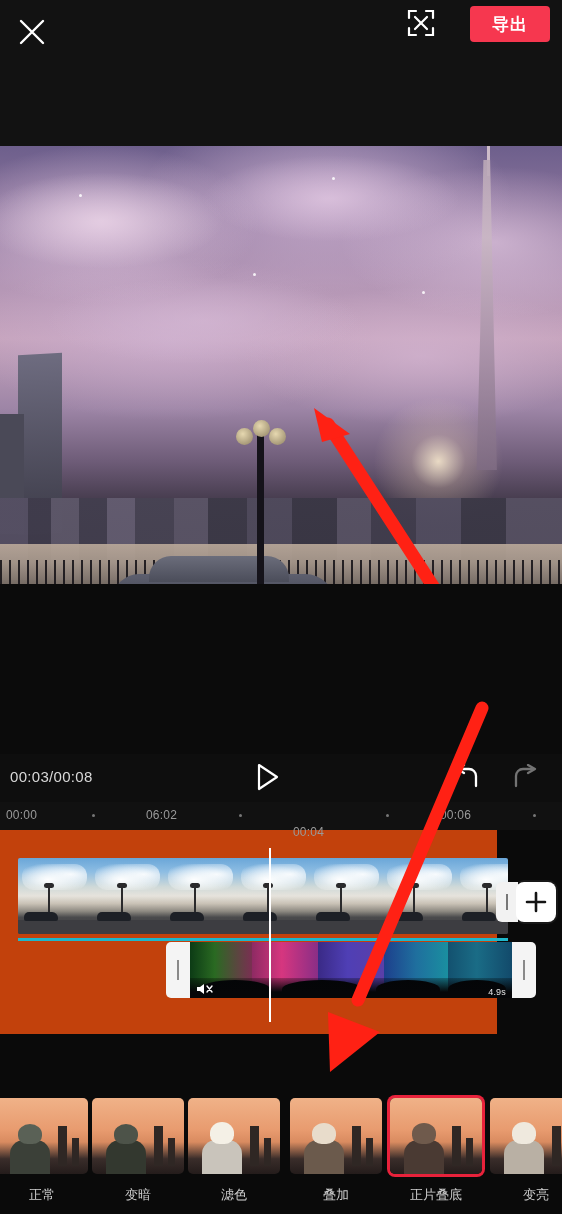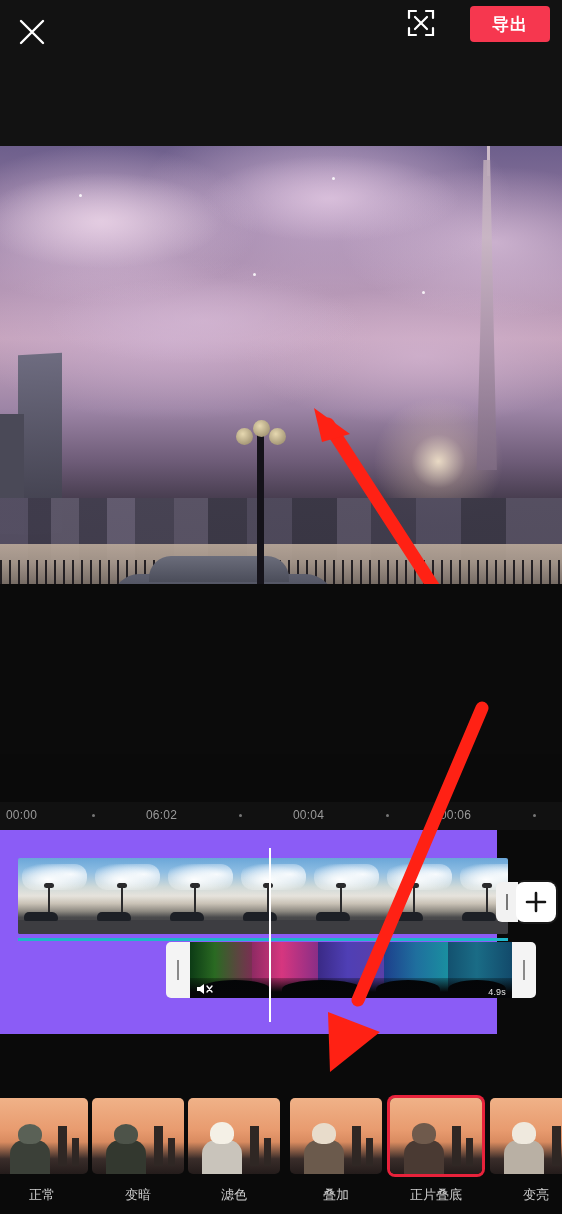--- a/index.html
+++ b/index.html
@@ -90,21 +90,21 @@
   .gapbar{position:absolute;left:0;top:584px;width:562px;height:170px;background:#0b0b0b;}
 
   
   .controls{position:absolute;left:0;top:754px;width:562px;height:48px;background:#0e0e0e;}
   .timecode{position:absolute;left:10px;top:14px;font-size:15px;color:#d8d8d8;letter-spacing:.3px;}
   .play-btn{position:absolute;left:252px;top:8px;width:36px;height:32px;cursor:pointer;}
   .undo-btn{position:absolute;left:452px;top:10px;width:34px;height:28px;cursor:pointer;}
   .redo-btn{position:absolute;left:510px;top:10px;width:34px;height:28px;cursor:pointer;opacity:.42;}
 
   
-  .timeline{position:absolute;left:0;top:802px;width:497px;height:232px;background:#8b5cf6;}
+  .timeline{position:absolute;left:0;top:802px;width:497px;height:232px;background:#c2410c;}
   .ruler{position:absolute;left:0;top:0;width:562px;height:28px;background:#111;}
   .ruler .tick{position:absolute;top:6px;font-size:12px;color:#9a9a9a;letter-spacing:.2px;}
   .ruler .dot{position:absolute;top:12px;width:3px;height:3px;border-radius:50%;background:#777;}
 
   .track-main{position:absolute;left:18px;top:56px;width:490px;height:76px;overflow:hidden;border-radius:2px;}
   .mframe{position:absolute;top:0;width:73px;height:76px;border-right:1px solid rgba(0,0,0,.55);
     background:
       linear-gradient(180deg,#6aa6d8 0%,#8dbde3 18%,#cfd9d8 38%,#e6e3dc 50%,#c9c2b6 60%,#8e8a82 70%,#4a4a4c 78%,#3a3a3d 100%);}
   .mframe .cloudy{position:absolute;left:4px;top:6px;right:4px;height:26px;border-radius:12px;
     background:radial-gradient(ellipse at 40% 60%,rgba(255,255,255,.95),rgba(255,255,255,0) 70%),
@@ -228,29 +228,55 @@
       <div class="lamp-ball" style="left:33px;top:10px;"></div>
     </div>
     <svg class="arrow-top" viewBox="0 0 132 190">
       <path d="M128 186 L18 16" stroke="#ff2114" stroke-width="13" stroke-linecap="round"></path>
       <path d="M4 0 L40 26 L12 34 Z" fill="#ff2114"></path>
     </svg>
   </div>
 
   <div class="gapbar"></div>
 
+  <div class="controls">
+    <div class="timecode">00:03/00:08</div>
+    <div class="play-btn">
+      <span>
+        <svg width="30" height="30" viewBox="0 0 30 30">
+            <path d="M7 3 L25 15 L7 27 Z" fill="none" stroke="#fff" stroke-width="2.2" stroke-linejoin="round"></path>
+          </svg>
+      </span>
+    </div>
+    <div class="undo-btn">
+      <span>
+        <svg width="30" height="26" viewBox="0 0 30 26">
+          <path d="M24 22 V12 a7 7 0 0 0 -7 -7 H7" stroke="#fff" stroke-width="2.3" fill="none" stroke-linecap="round"></path>
+          <path d="M12 1 L5 5 L12 9" stroke="#fff" stroke-width="2.3" fill="none" stroke-linecap="round" stroke-linejoin="round"></path>
+        </svg>
+      </span>
+    </div>
+    <div class="redo-btn">
+      <span>
+        <svg width="30" height="26" viewBox="0 0 30 26">
+          <path d="M6 22 V12 a7 7 0 0 1 7 -7 H23" stroke="#fff" stroke-width="2.3" fill="none" stroke-linecap="round"></path>
+          <path d="M18 1 L25 5 L18 9" stroke="#fff" stroke-width="2.3" fill="none" stroke-linecap="round" stroke-linejoin="round"></path>
+        </svg>
+      </span>
+    </div>
+  </div>
 
   <div class="timeline">
 
     <div class="ruler">
       <div class="tick" style="left:6px;">00:00</div>
       <div class="dot" style="left:92px;"></div>
       <div class="tick" style="left:146px;">06:02</div>
       <div class="dot" style="left:239px;"></div>
-      <div class="tick" style="left:293px;">00:04</div>
+      <div class="tick" style="left:293px;margin-top:17px;">00:04</div>
       <div class="dot" style="left:386px;"></div>
       <div class="tick" style="left:440px;">00:06</div>
       <div class="dot" style="left:533px;"></div>
     </div>
 
     <div class="track-main">
       <div class="mframe" style="left:0px;">
         <div class="cloudy"></div>
           <div class="polehead"></div>
           <div class="pole"></div>

